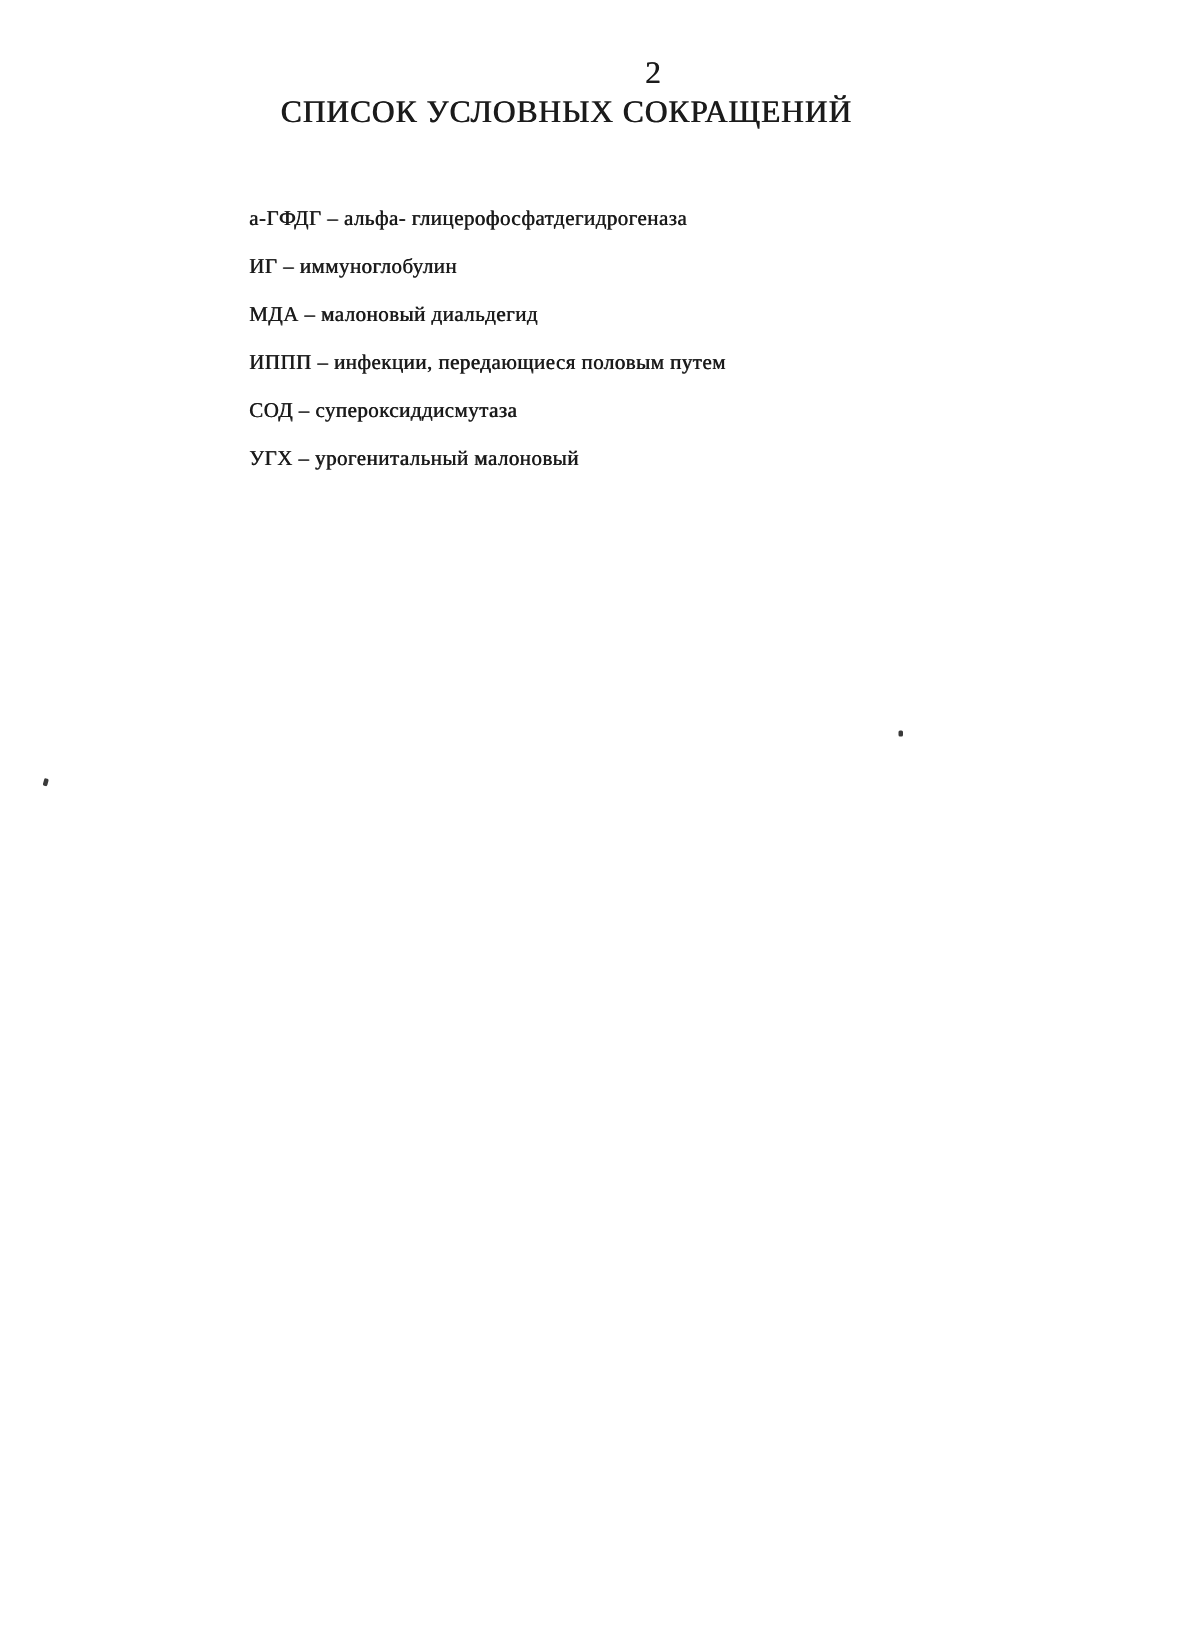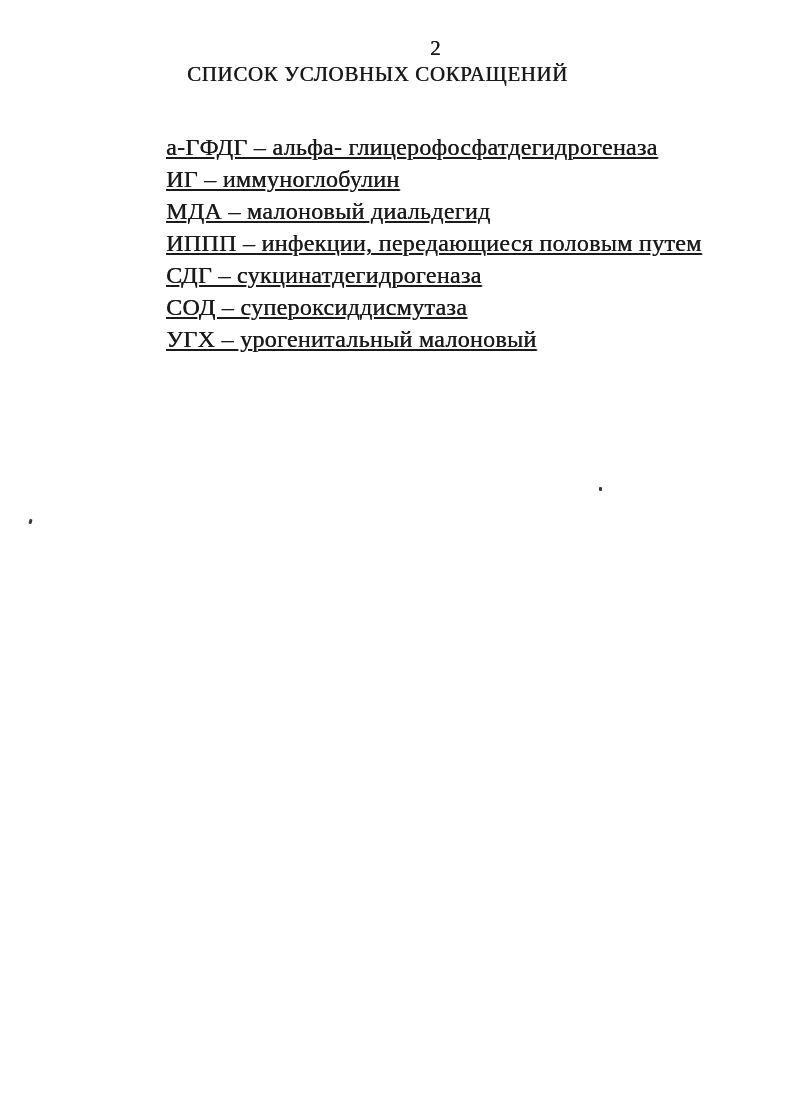--- a/index.html
+++ b/index.html
@@ -36,25 +36,24 @@
   }
   .abbrev-list {
     position: absolute;
     left: 166px;
     top: 131px;
     width: 560px;
   }
   .abbrev-line {
     height: 32px;
     line-height: 32px;
-    font-size: 24px;
+    font-size: 14px;
     letter-spacing: 0.3px;
     text-shadow: 0.4px 0 0 currentColor;
     white-space: nowrap;
-    text-decoration: underline;
   }
   .scan-speck {
     position: absolute;
     background: #3a3a3a;
   }
   .speck-right {
     left: 599px;
     top: 487px;
     width: 3px;
     height: 4px;
@@ -76,21 +75,20 @@
 
   <div class="page-number">2</div>
 
   <div class="doc-title">СПИСОК УСЛОВНЫХ СОКРАЩЕНИЙ</div>
 
   <div class="abbrev-list">
     <div class="abbrev-line">а-ГФДГ – альфа- глицерофосфатдегидрогеназа</div>
     <div class="abbrev-line">ИГ – иммуноглобулин</div>
     <div class="abbrev-line">МДА – малоновый диальдегид</div>
     <div class="abbrev-line">ИППП – инфекции, передающиеся половым путем</div>
-    <div class="abbrev-line">СДГ – сукцинатдегидрогеназа</div>
     <div class="abbrev-line">СОД – супероксиддисмутаза</div>
     <div class="abbrev-line">УГХ – урогенитальный малоновый</div>
   </div>
 
   <div class="scan-speck speck-right"></div>
   <div class="scan-speck speck-left"></div>
 
 </div>
 
 </body></html>

